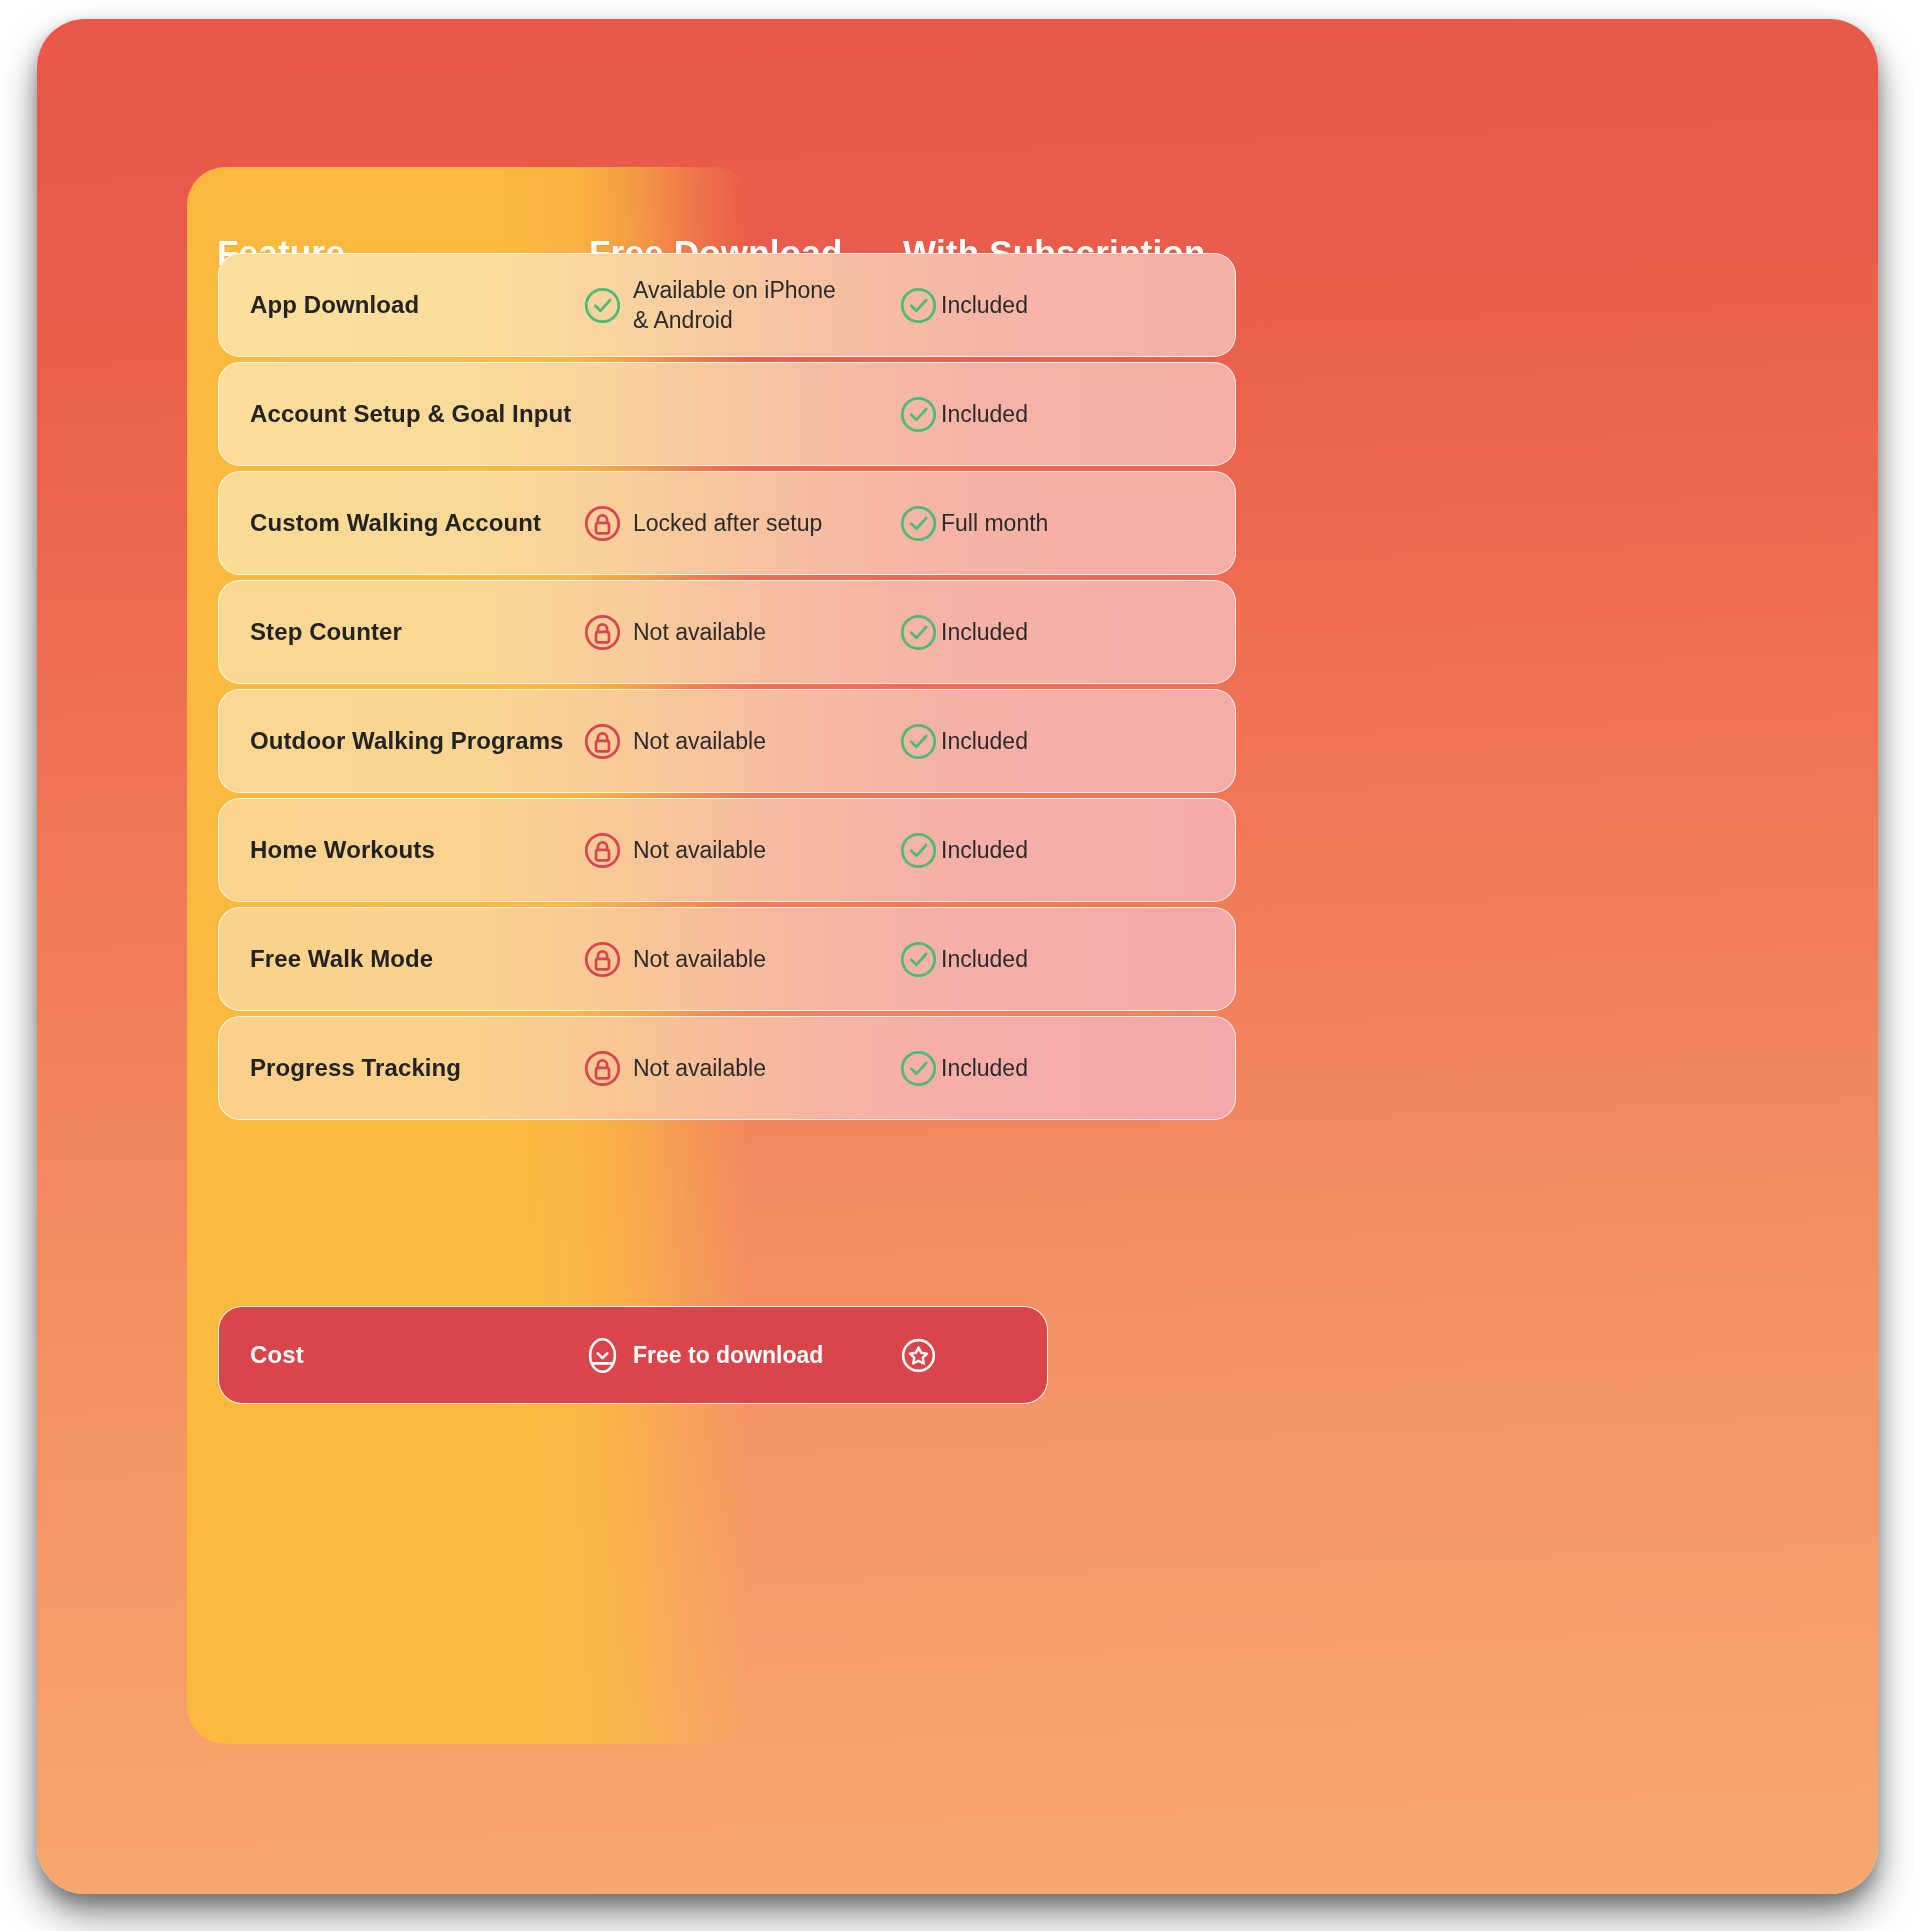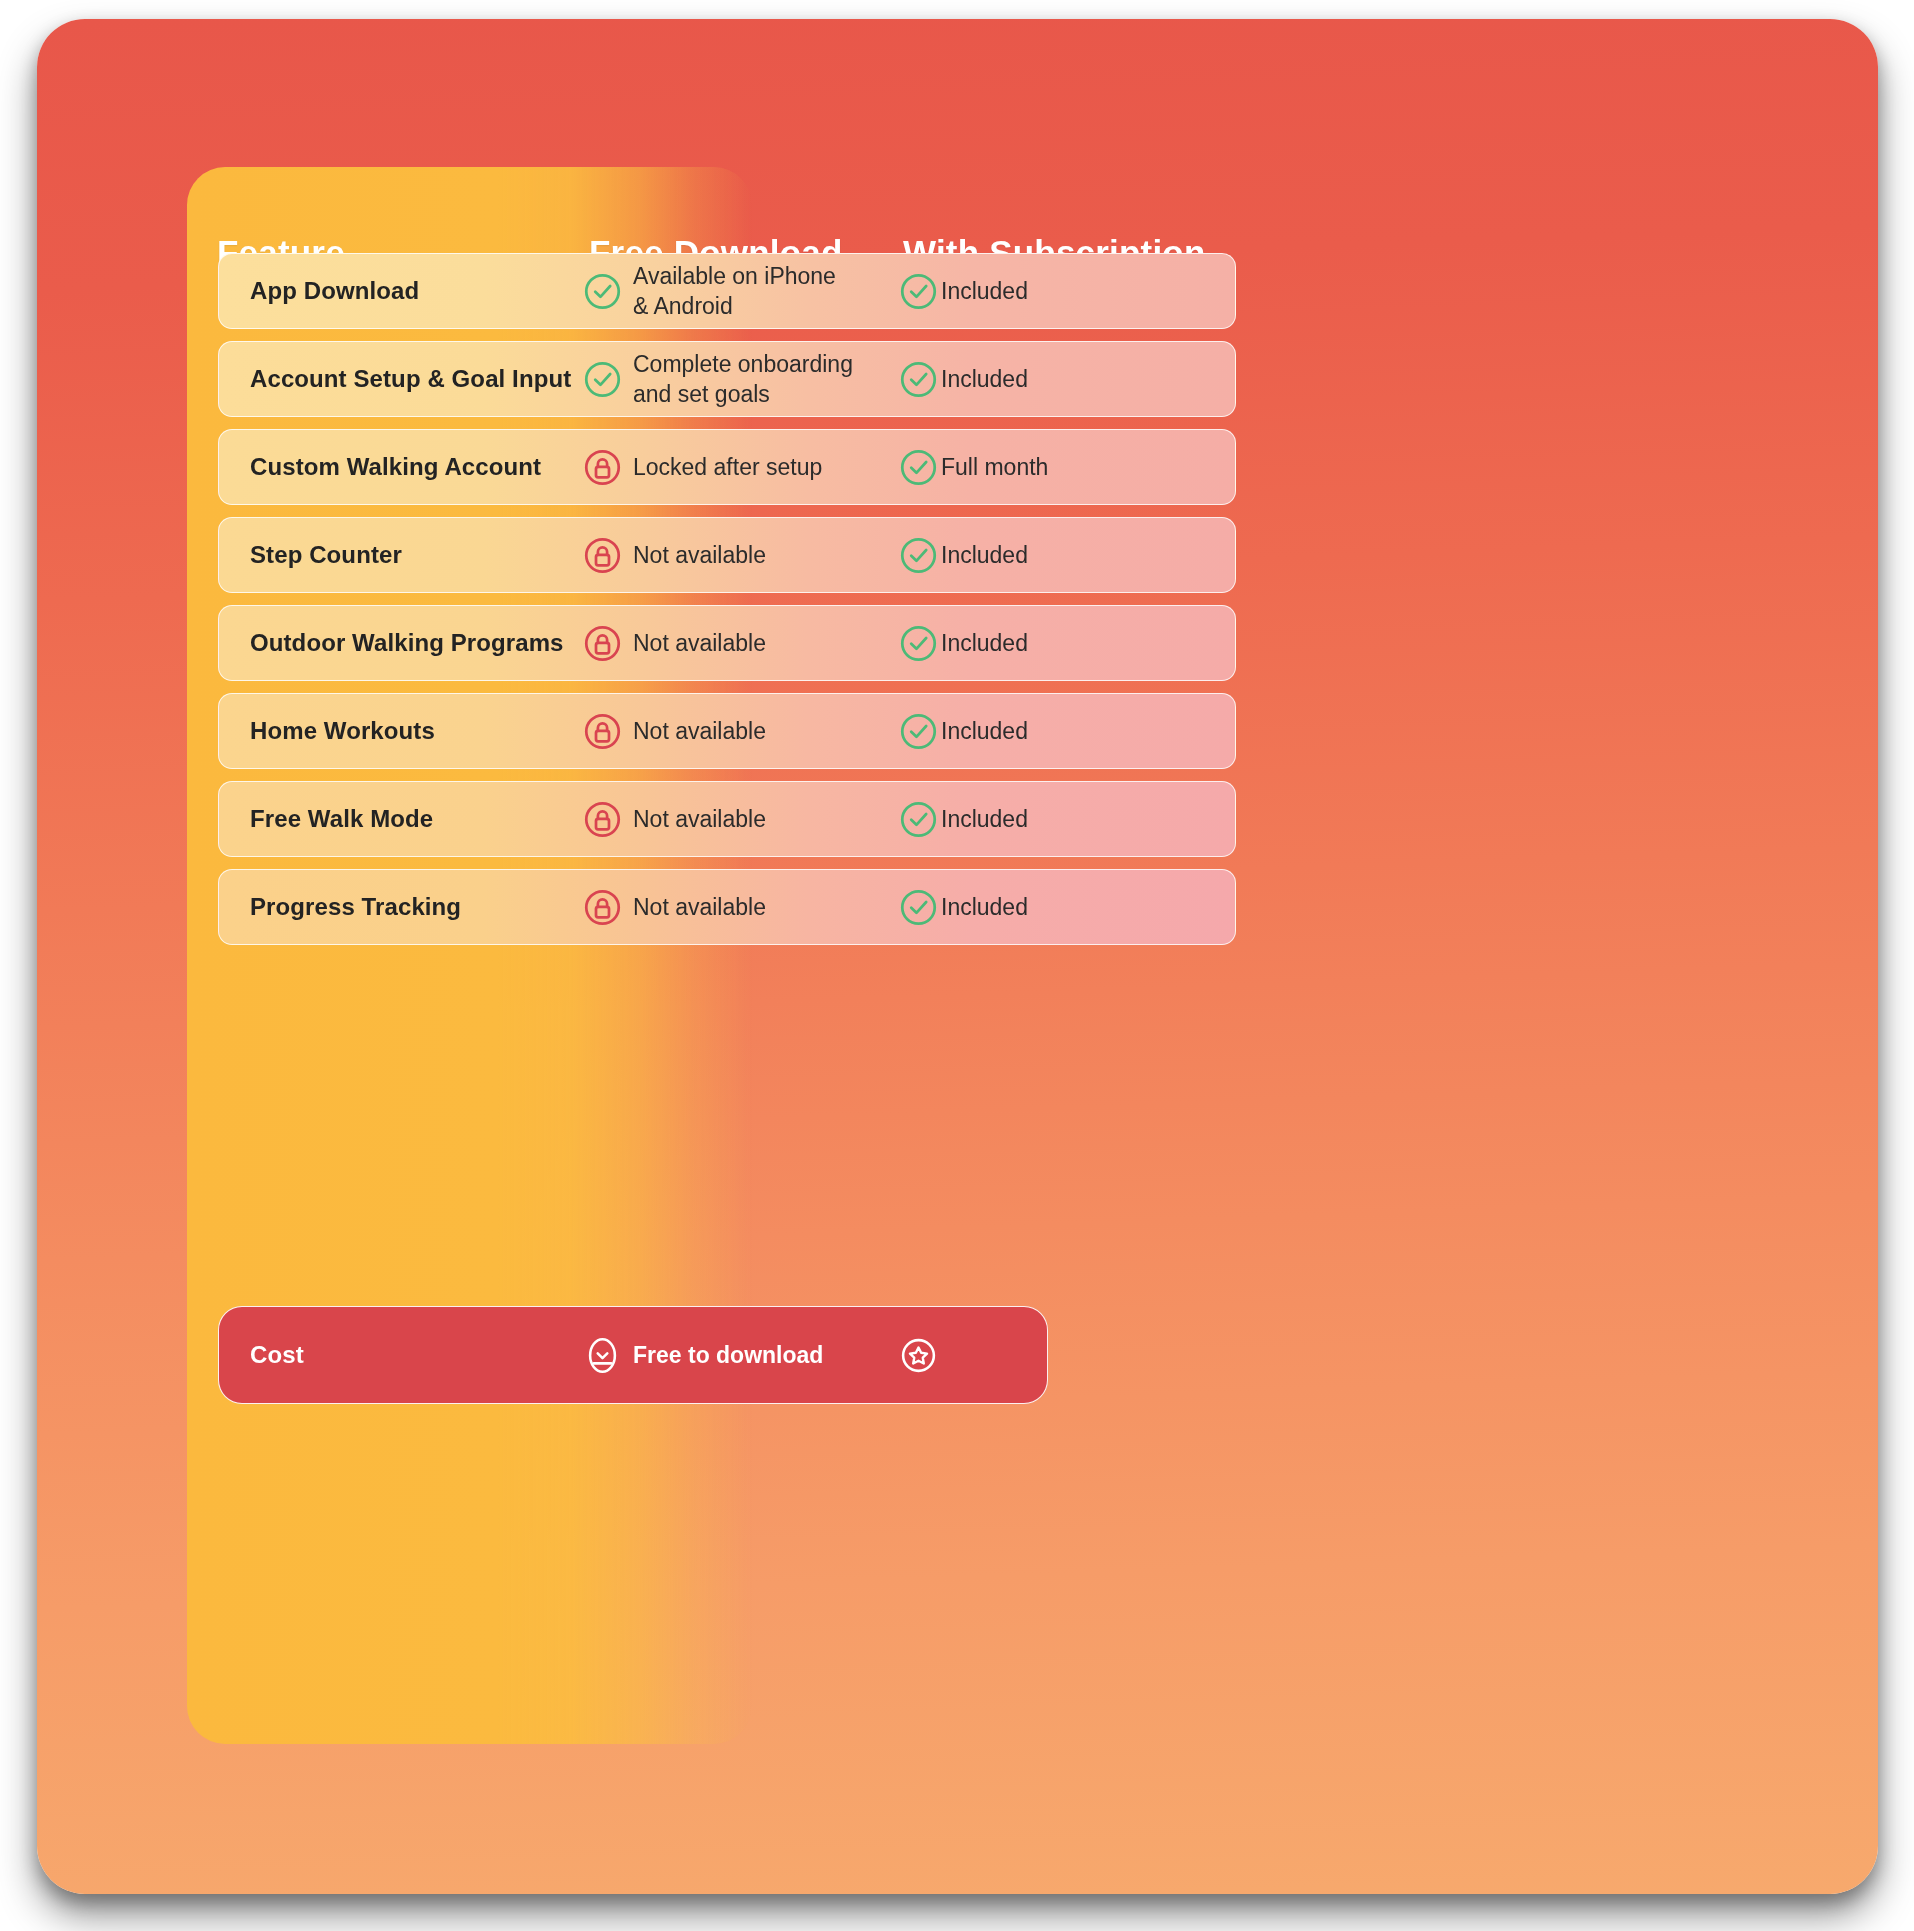--- a/index.html
+++ b/index.html
@@ -73,23 +73,23 @@
   
   #table-body {
     position: absolute;
     left: 181px;
     top: 234px;
     width: 1018px;
   }
 
   .row {
     position: relative;
-    height: 76px;
-    margin-bottom: 12px;
-    border-radius: 14px;
+    height: 104px;
+    margin-bottom: 5px;
+    border-radius: 22px;
     border: 1.4px solid rgba(255,255,255,0.80);
     background: linear-gradient(to right,
                 #fbdc96 0%,
                 #fbdc96 28%,
                 #fad59a 44%,
                 #f8c6a0 58%,
                 #f7bba5 72%,
                 #f6b3a6 88%,
                 #f5b1a6 100%);
     display: flex;
@@ -190,30 +190,20 @@
             <svg width="41" height="41" viewBox="0 0 48 48" fill="none">
               <circle cx="24" cy="24" r="19" stroke="#4CBA77" stroke-width="3.2"></circle>
               <path d="M15.5 24.2 L21.6 30.2 L33 17.6" stroke="#4CBA77" stroke-width="3.2" stroke-linecap="round" stroke-linejoin="round" fill="none"></path>
             </svg>
           </span>
           <span class="cell-text">Included</span>
         </div>
       </div>
       <div class="row r1">
         <div class="cell-feature">Account Setup &amp; Goal Input</div>
-        <div class="cell-free">
-          <span class="icon-slot">
-            <svg width="41" height="41" viewBox="0 0 48 48" fill="none">
-              <circle cx="24" cy="24" r="19" stroke="#4CBA77" stroke-width="3.2"></circle>
-              <path d="M15.5 24.2 L21.6 30.2 L33 17.6" stroke="#4CBA77" stroke-width="3.2" stroke-linecap="round" stroke-linejoin="round" fill="none"></path>
-            </svg>
-          </span>
-          <span class="cell-text">Complete onboarding
-and set goals</span>
-        </div>
         <div class="cell-sub">
           <span class="icon-slot">
             <svg width="41" height="41" viewBox="0 0 48 48" fill="none">
               <circle cx="24" cy="24" r="19" stroke="#4CBA77" stroke-width="3.2"></circle>
               <path d="M15.5 24.2 L21.6 30.2 L33 17.6" stroke="#4CBA77" stroke-width="3.2" stroke-linecap="round" stroke-linejoin="round" fill="none"></path>
             </svg>
           </span>
           <span class="cell-text">Included</span>
         </div>
       </div>

